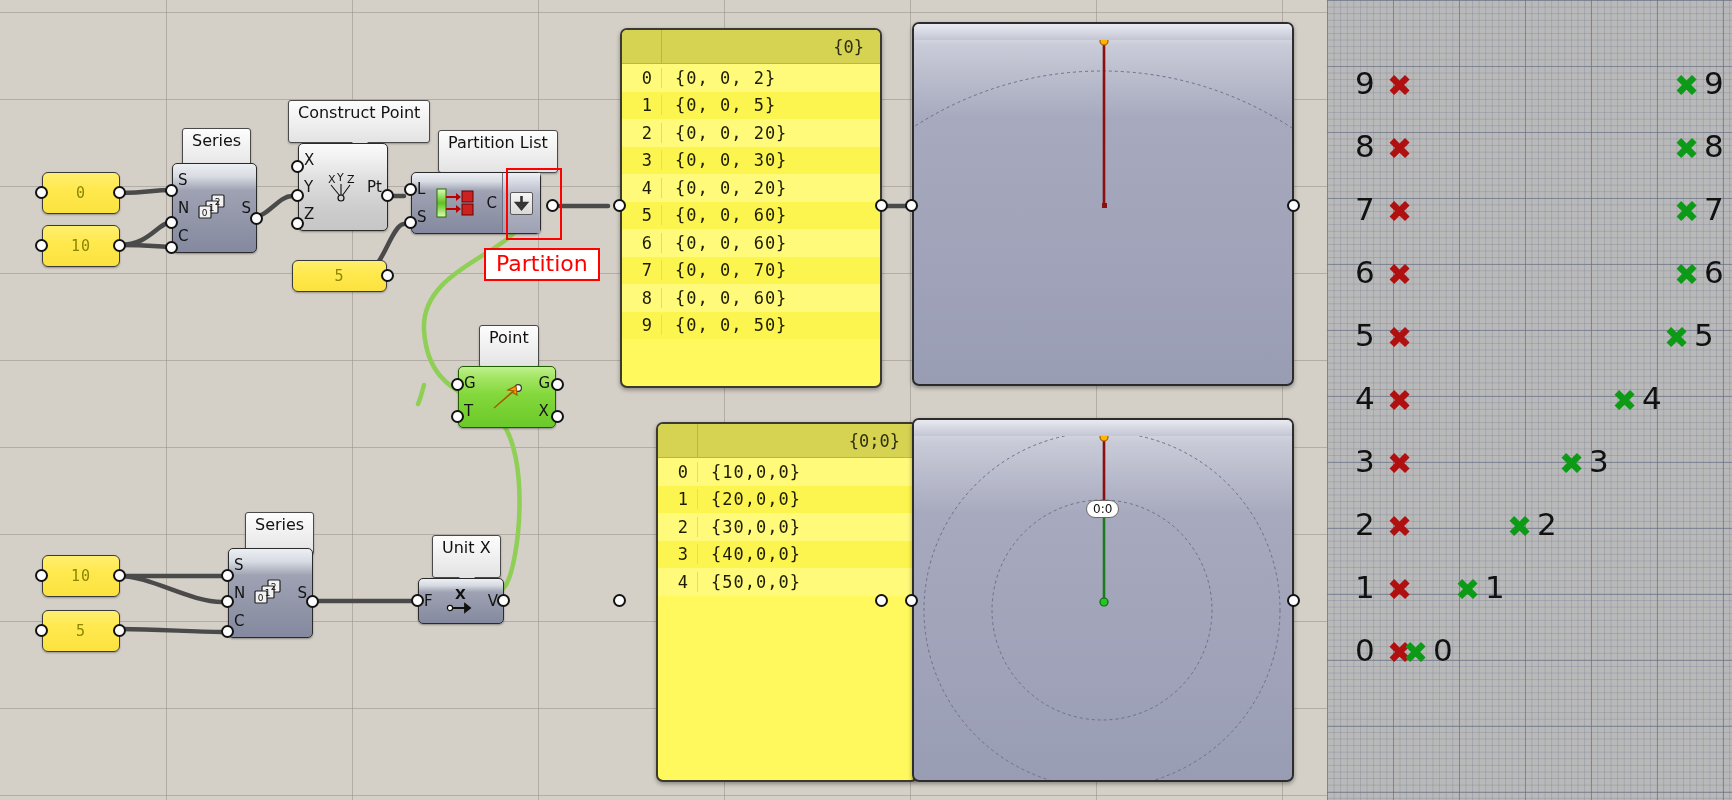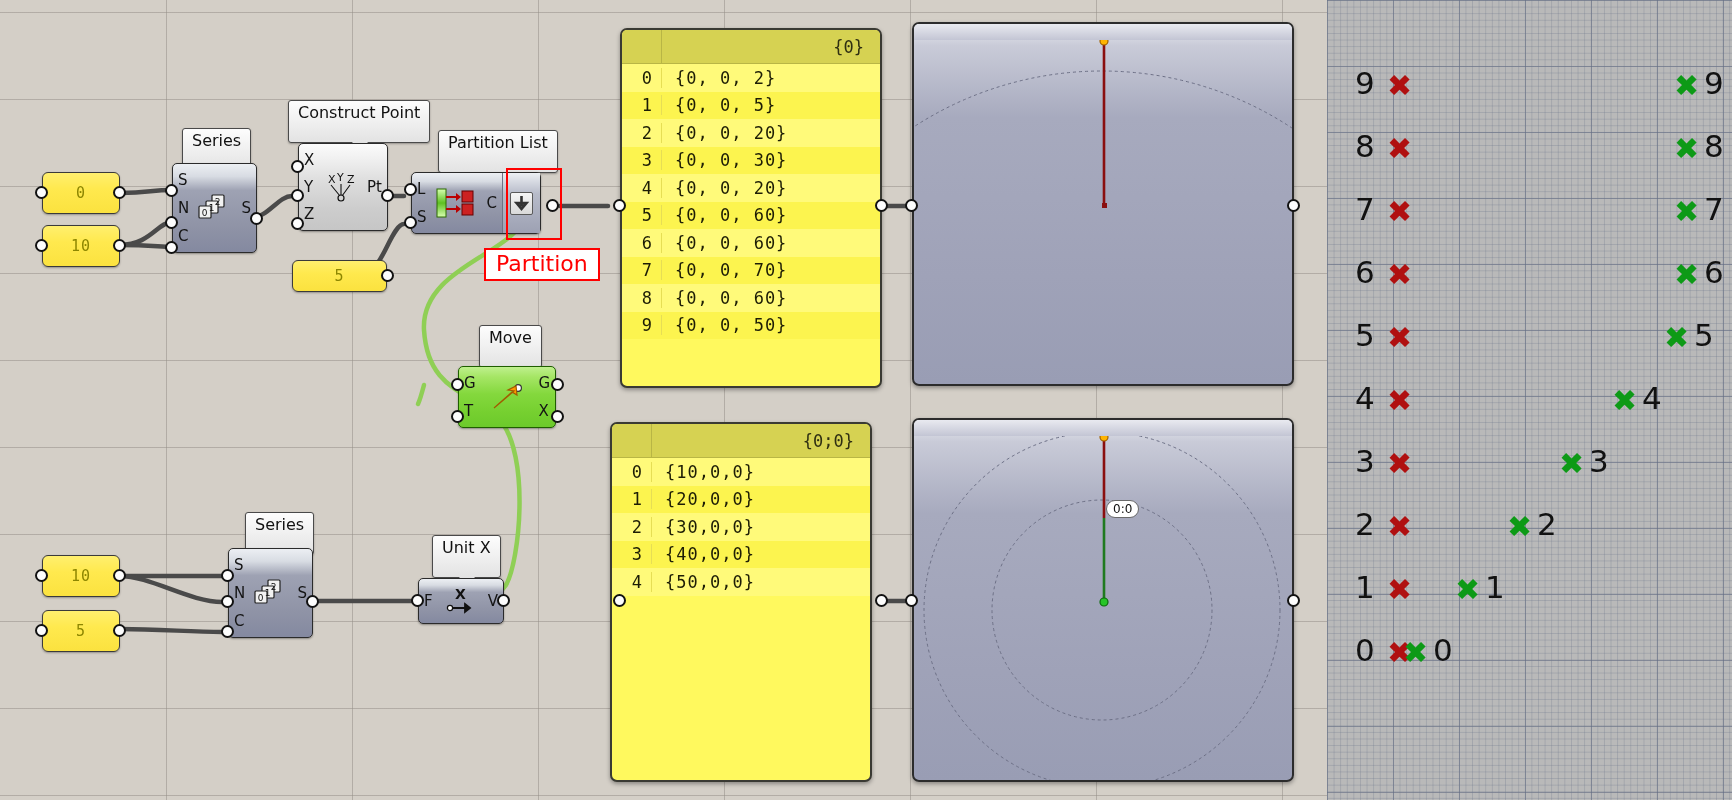--- a/index.html
+++ b/index.html
@@ -274,21 +274,21 @@
     <div class="port" style="left:404px;top:183px;"></div>
     <div class="port" style="left:404px;top:216px;"></div>
     <div class="port" style="left:546px;top:199px;"></div>
 
     <div class="hl-box" style="left:506px;top:168px;width:56px;height:72px;"></div>
     <div class="hl-label" style="left:484px;top:248px;">
       <span>Partition</span>
     </div>
 
     <div class="balloon" style="left:479px;top:325px;">
-      <span>Move</span>
+      <span>Point</span>
     </div>
     <div class="comp green" style="left:458px;top:366px;width:98px;height:62px;">
       <div class="side">
         <span>G</span>
         <span>T</span>
       </div>
       <div class="mid">
         <svg width="38" height="30" viewBox="0 0 38 30">
           <circle cx="30" cy="6" r="3.4" fill="#fff" stroke="#333" stroke-width="1.2"></circle>
           <path d="M6,26 L26,9 L20,8 L28,4 L29,13 L24,10 Z" fill="#ff9a00" stroke="#a05c00" stroke-width="1.2"></path>
@@ -411,21 +411,21 @@
           </div>
           <div class="prow">
             <span class="pidx">9</span>
             <span class="pval">{0,  0,  50}</span>
           </div>
         </div>
     </div>
     <div class="port" style="left:613px;top:199px;"></div>
     <div class="port" style="left:875px;top:199px;"></div>
 
-    <div class="panel" style="left:610px;top:422px;height:360px;width:262px;">
+    <div class="panel" style="left:656px;top:422px;height:360px;width:262px;">
       <div class="phead">
         <div class="hgut"></div>
         <span>{0;0}</span>
       </div>
       <div id="panel-bottom-rows">
           <div class="prow">
             <span class="pidx">0</span>
             <span class="pval">{10,0,0}</span>
           </div>
           <div class="prow">
@@ -466,21 +466,21 @@
       <div style="position:absolute;left:0;top:0;right:0;height:16px;
            background:linear-gradient(to bottom,#e9eaf0,#c3c5d4);"></div>
       <svg width="382" height="364" viewBox="0 0 382 364">
         <circle cx="188" cy="190" r="178" fill="none" stroke="#6d7086" stroke-width="1" stroke-dasharray="3,3"></circle>
         <circle cx="188" cy="190" r="110" fill="none" stroke="#6d7086" stroke-width="1" stroke-dasharray="3,3"></circle>
         <line x1="190" y1="18" x2="190" y2="98" stroke="#8a0f0f" stroke-width="2.6"></line>
         <line x1="190" y1="98" x2="190" y2="182" stroke="#1f7a1f" stroke-width="2.6"></line>
         <circle cx="190" cy="17" r="4" fill="#ffb400" stroke="#a06000" stroke-width="1.2"></circle>
         <circle cx="190" cy="182" r="4" fill="#27c427" stroke="#0b6b0b" stroke-width="1.2"></circle>
       </svg>
-      <div class="pt-tag" style="left:172px;top:80px;margin-left:20px;">
+      <div class="pt-tag" style="left:172px;top:80px;">
         <span>0:0</span>
       </div>
     </div>
     <div class="port" style="left:905px;top:594px;"></div>
     <div class="port" style="left:1287px;top:594px;"></div>
 
   </div>
 
   <div class="rhino">
     <div id="rhino-markers">

